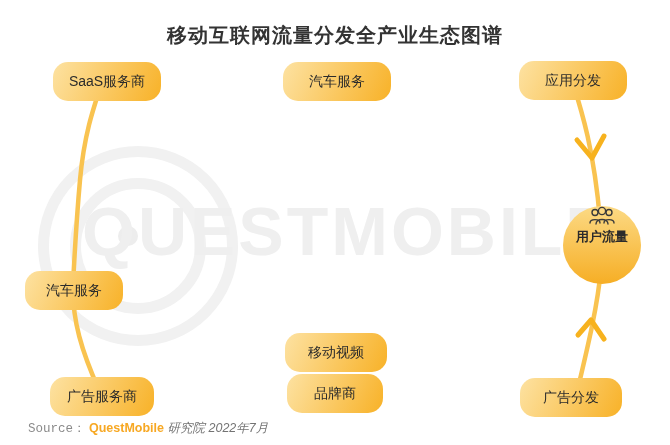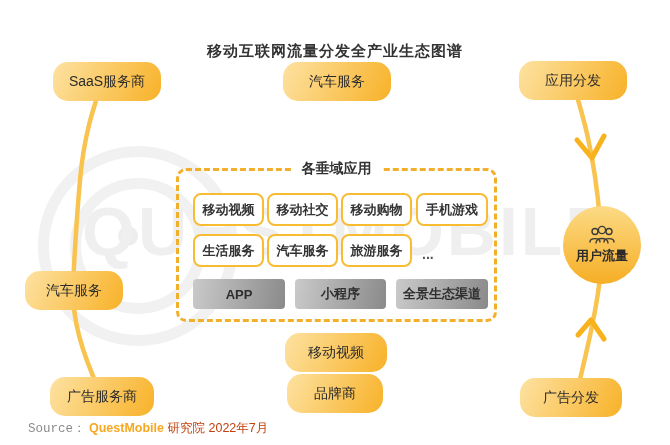--- a/index.html
+++ b/index.html
@@ -13,21 +13,21 @@
   .wm-ring.r1 { left:38px; top:146px; width:200px; height:200px; }
   .wm-ring.r2 { left:70px; top:178px; width:136px; height:136px; }
   .wm-dot { position:absolute; left:118px; top:226px; width:20px; height:20px;
             border-radius:50%; background:#ededed; z-index:0; }
 
   .connectors { position:absolute; left:0; top:0; z-index:1; }
   .chain { fill:none; stroke:#F9C350; stroke-width:4.5; stroke-linecap:round; }
   .arrow { fill:none; stroke:#F7B21E; stroke-width:5; stroke-linecap:round; stroke-linejoin:round; }
 
   .title { position:absolute; top:22px; left:0; width:100%; text-align:center;
-           font-size:15px; font-weight:700; color:#333; letter-spacing:1px; z-index:4;margin-top:20px; }
+           font-size:20px; font-weight:700; color:#333; letter-spacing:1px; z-index:4; }
 
   .pill { position:absolute; height:39px; border-radius:15px; z-index:3;
           background:linear-gradient(115deg,#FDE2A2 0%,#F8B42E 95%);
           display:flex; align-items:center; justify-content:center;
           font-size:14px; font-weight:400; color:#2b2b2b; }
 
   .dashed-box { position:absolute; left:176px; top:168px; width:321px; height:154px;
                 border:3px dashed #F2AF2C; border-radius:10px; z-index:2; }
   .box-label { position:absolute; top:-11px; left:50%; transform:translateX(-50%);
                background:#fff; padding:0 10px; font-size:14px; font-weight:700;
@@ -37,27 +37,27 @@
          font-size:13px; font-weight:600; color:#333; }
   .more { position:absolute; font-size:14px; font-weight:700; color:#555; }
   .chan { position:absolute; height:30px; border-radius:4px;
           background:linear-gradient(100deg,#cacaca 0%,#8a8a8a 100%);
           display:flex; align-items:center; justify-content:center;
           font-size:13px; font-weight:600; color:#2e2e2e; }
 
   .traffic-circle { position:absolute; left:563px; top:206px; width:78px; height:78px;
                     border-radius:50%; z-index:3;
                     background:linear-gradient(180deg,#FCDA85 0%,#F6AE25 100%);
-                    display:flex; flex-direction:column; align-items:center; justify-content:center; }
+                    display:flex; flex-direction:column; align-items:center; }
   .traffic-circle .label { font-size:13px; font-weight:700; color:#2b2b2b; margin-top:2px; }
 
   .footer { position:absolute; left:28px; top:420px; font-size:12.5px; z-index:4; }
   .footer .src { color:#8a8a8a;font-family:Liberation Mono, monospace; }
   .footer .brand { color:#F7A823; font-weight:600; }
-  .footer .suffix { color:#c2410c; }
+  .footer .suffix { color:#737373;font-style:italic; }
 </style>
 </head>
 <body>
 
 <div class="canvas">
 
   <div class="wm-ring r1"></div>
   <div class="wm-ring r2"></div>
   <div class="wm-dot"></div>
   <div class="wm-text">QUESTMOBILE</div>
@@ -71,37 +71,20 @@
   </svg>
 
   <h1 class="title">移动互联网流量分发全产业生态图谱</h1>
 
   <div class="pill" style="left:53px; top:62px; width:108px">SaaS服务商</div>
   <div class="pill" style="left:25px; top:271px; width:98px">汽车服务</div>
   <div class="pill" style="left:50px; top:377px; width:104px">广告服务商</div>
 
   <div class="pill" style="left:283px; top:62px; width:108px">汽车服务</div>
 
-  <div class="dashed-box">
-    <span class="box-label">各垂域应用</span>
-
-    <div class="cat" style="left:14px; top:22px; width:71px">移动视频</div>
-    <div class="cat" style="left:88px; top:22px; width:71px">移动社交</div>
-    <div class="cat" style="left:162px; top:22px; width:71px">移动购物</div>
-    <div class="cat" style="left:237px; top:22px; width:72px">手机游戏</div>
-
-    <div class="cat" style="left:14px; top:63px; width:71px">生活服务</div>
-    <div class="cat" style="left:88px; top:63px; width:71px">汽车服务</div>
-    <div class="cat" style="left:162px; top:63px; width:71px">旅游服务</div>
-    <div class="more" style="left:243px; top:75px;">...</div>
-
-    <div class="chan" style="left:14px; top:108px; width:92px">APP</div>
-    <div class="chan" style="left:116px; top:108px; width:91px">小程序</div>
-    <div class="chan" style="left:217px; top:108px; width:92px">全景生态渠道</div>
-  </div>
 
   <div class="pill" style="left:285px; top:333px; width:102px">移动视频</div>
   <div class="pill" style="left:287px; top:374px; width:96px">品牌商</div>
 
   <div class="pill" style="left:519px; top:61px; width:108px">应用分发</div>
 
   <div class="traffic-circle">
     <svg width="28" height="20" viewBox="0 0 28 20">
       <g fill="none" stroke="#3a3a3a" stroke-width="1.4" stroke-linecap="round">
         <circle cx="7" cy="6.5" r="3"></circle>

